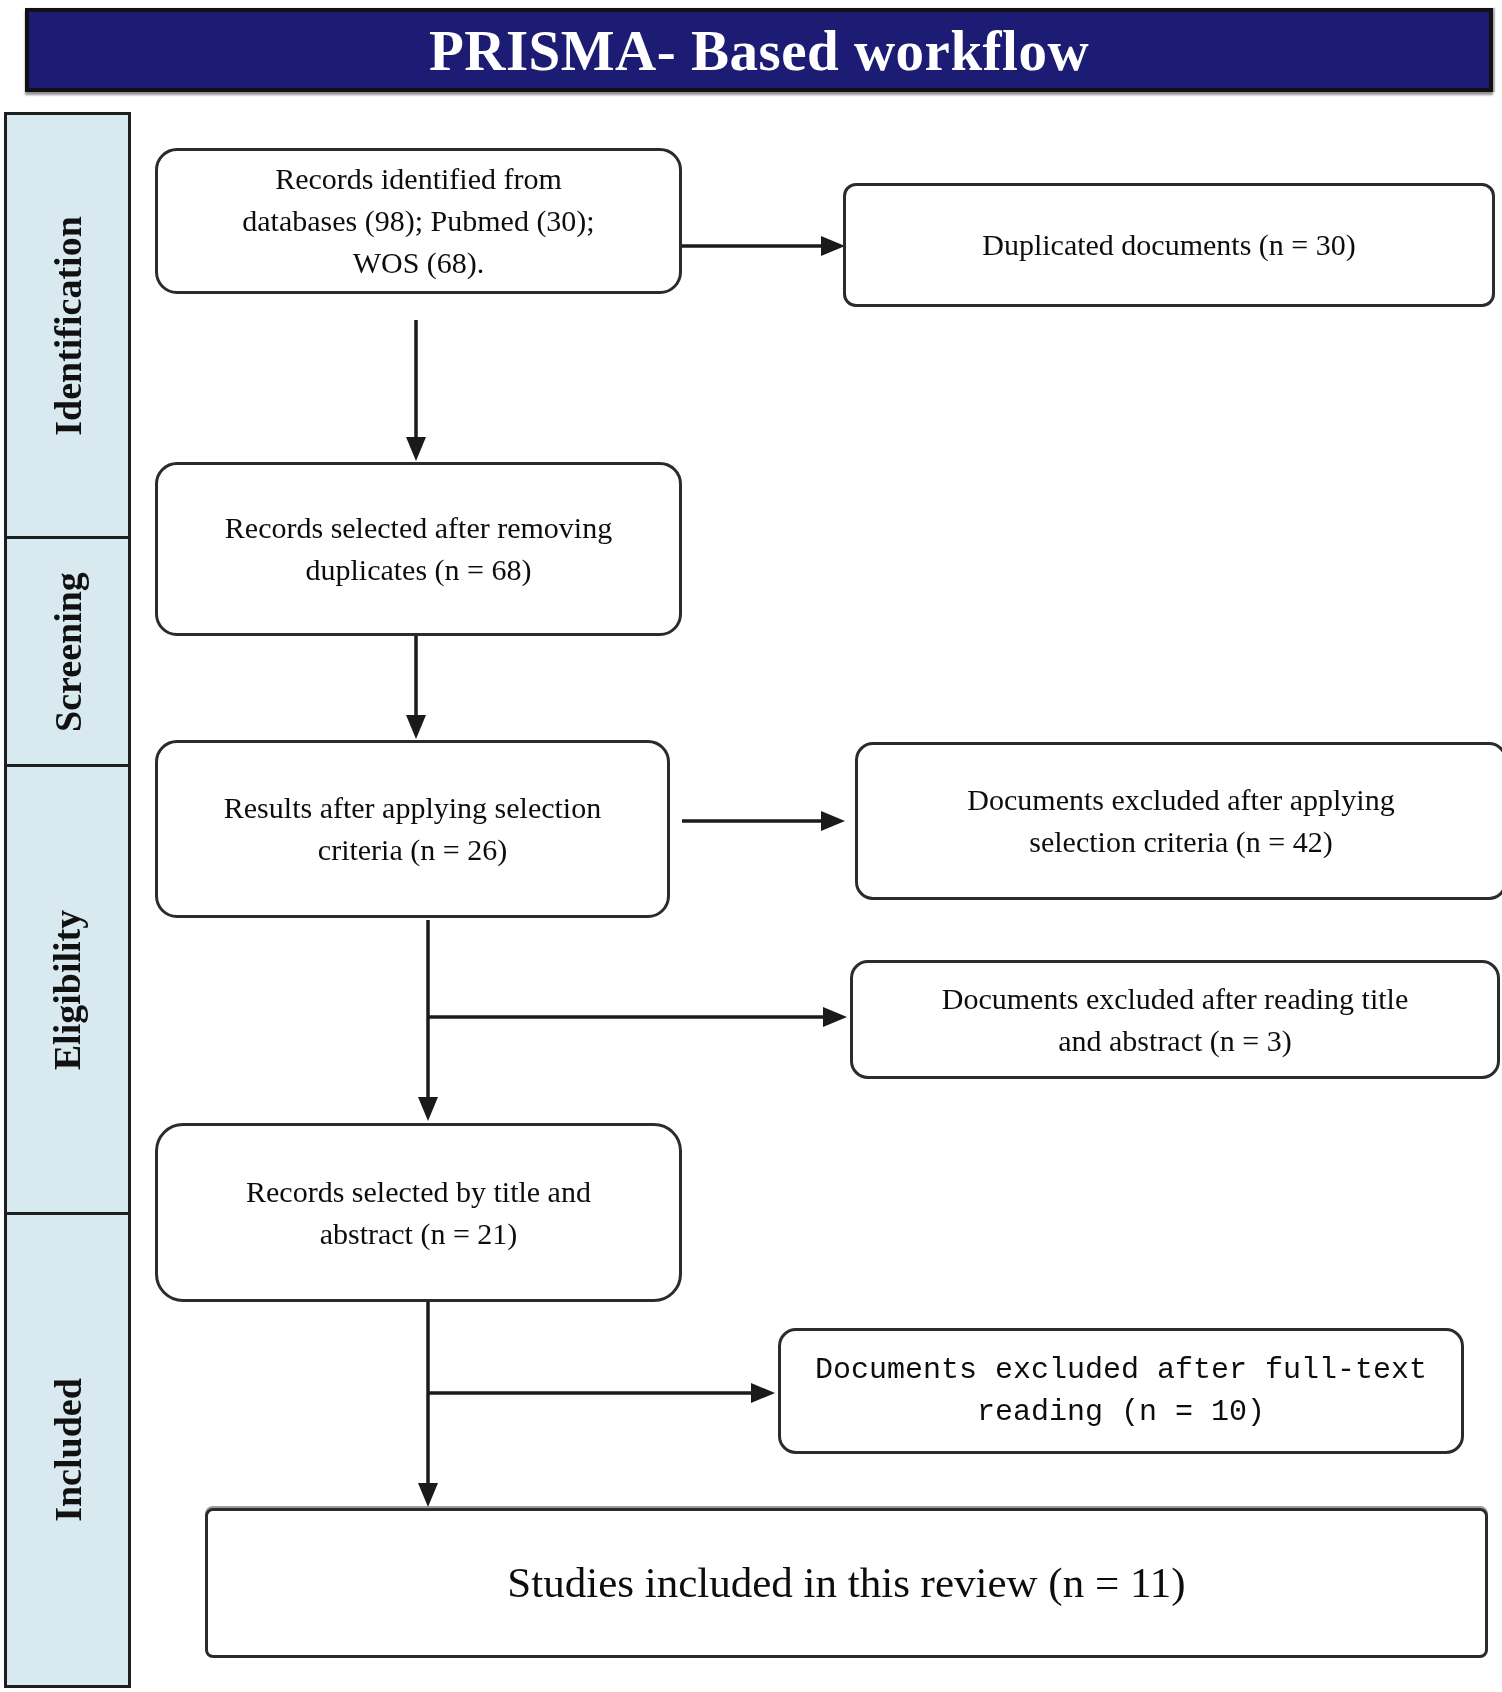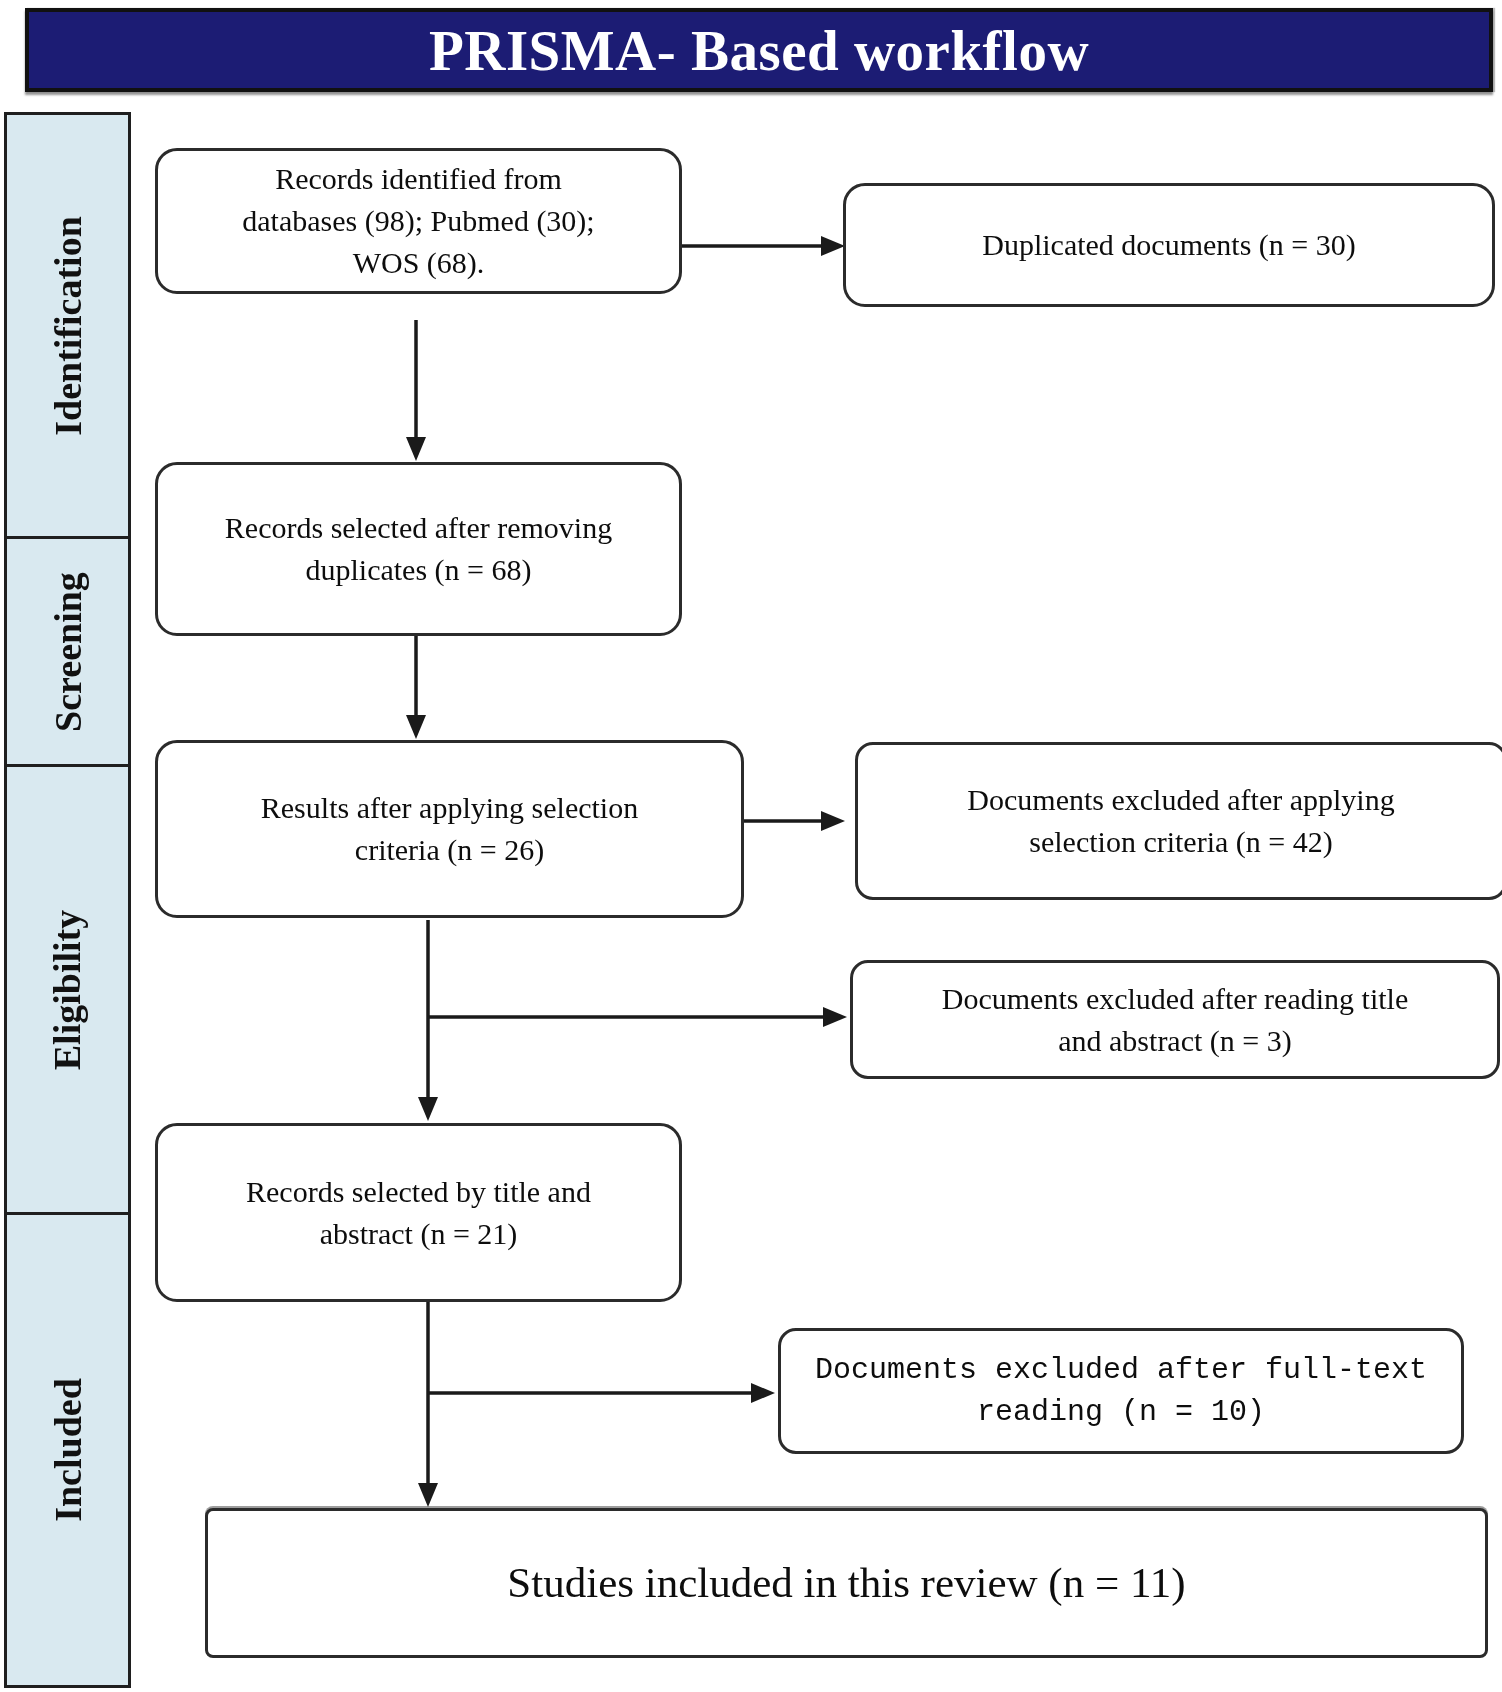--- a/index.html
+++ b/index.html
@@ -67,26 +67,26 @@
     border-radius: 22px;
     display: flex; align-items: center; justify-content: center;
     text-align: center;
     font-size: 30px;
     color: #0d0d0d;
     white-space: pre-line;
     line-height: 1.4;
     padding: 6px 16px;
   }
   .box-identified        { left: 155px; top: 148px;  width: 527px; height: 146px; }
-  .box-duplicated        { left: 843px; top: 183px;  width: 652px; height: 124px; border-radius: 22px; }
+  .box-duplicated        { left: 843px; top: 183px;  width: 652px; height: 124px; border-radius: 13px; }
   .box-after-duplicates  { left: 155px; top: 462px;  width: 527px; height: 174px; font-family: Liberation Serif, serif; }
-  .box-criteria          { left: 155px; top: 740px;  width: 589px; height: 178px; padding-left: 16px; }
+  .box-criteria          { left: 155px; top: 740px;  width: 515px; height: 178px; padding-left: 16px; }
   .box-excluded-criteria { left: 843px; top: 742px;  width: 652px; height: 158px; border-radius: 18px; margin-left: 12px; }
   .box-excluded-title    { left: 850px; top: 960px;  width: 650px; height: 119px; border-radius: 18px; padding: 4px 8px; }
-  .box-title-abstract    { left: 155px; top: 1123px; width: 527px; height: 179px; }
+  .box-title-abstract    { left: 155px; top: 1123px; width: 527px; height: 179px; border-radius: 28px; }
   .box-excluded-fulltext { left: 778px; top: 1328px; width: 686px; height: 126px; border-radius: 18px; font-family: Liberation Mono, monospace; }
   .box-included {
     left: 205px; top: 1508px; width: 1283px; height: 150px;
     border-radius: 8px;
     font-size: 43px;
     border-width: 3px;
     box-shadow: 0 -2px 0 rgba(60,60,60,.5);
   }
 
   

